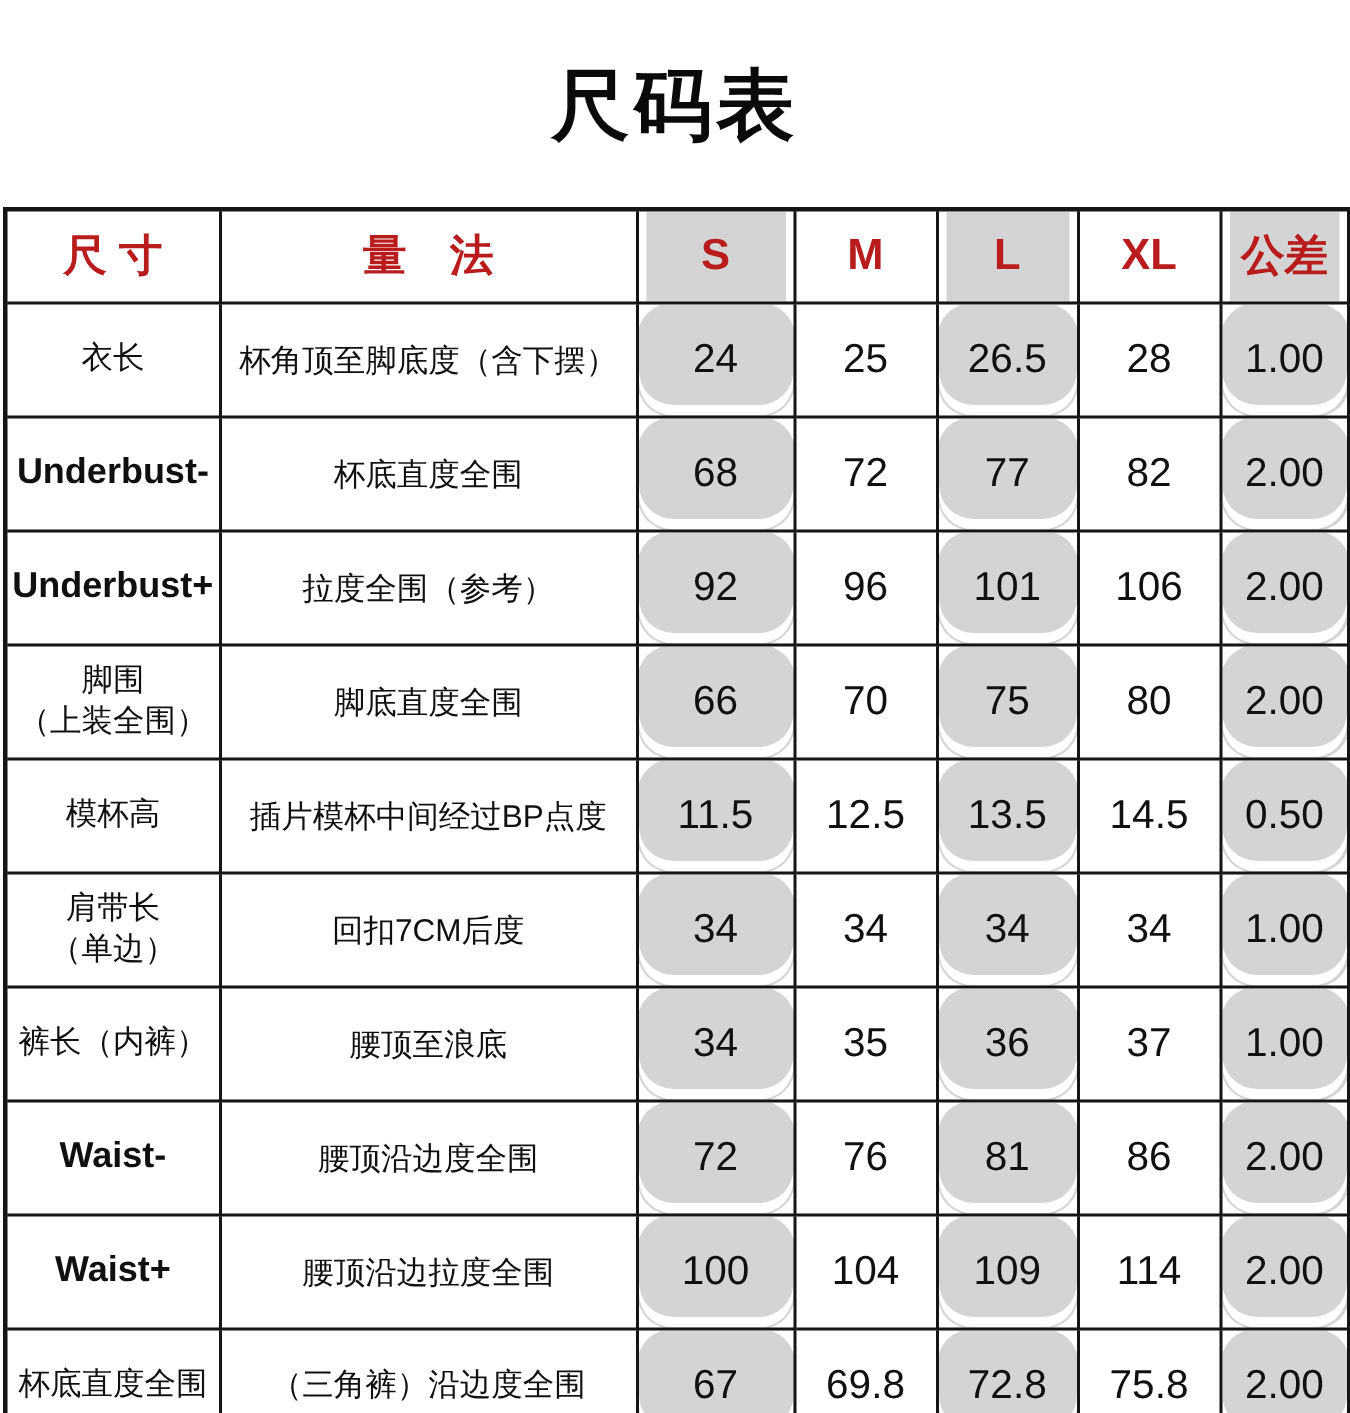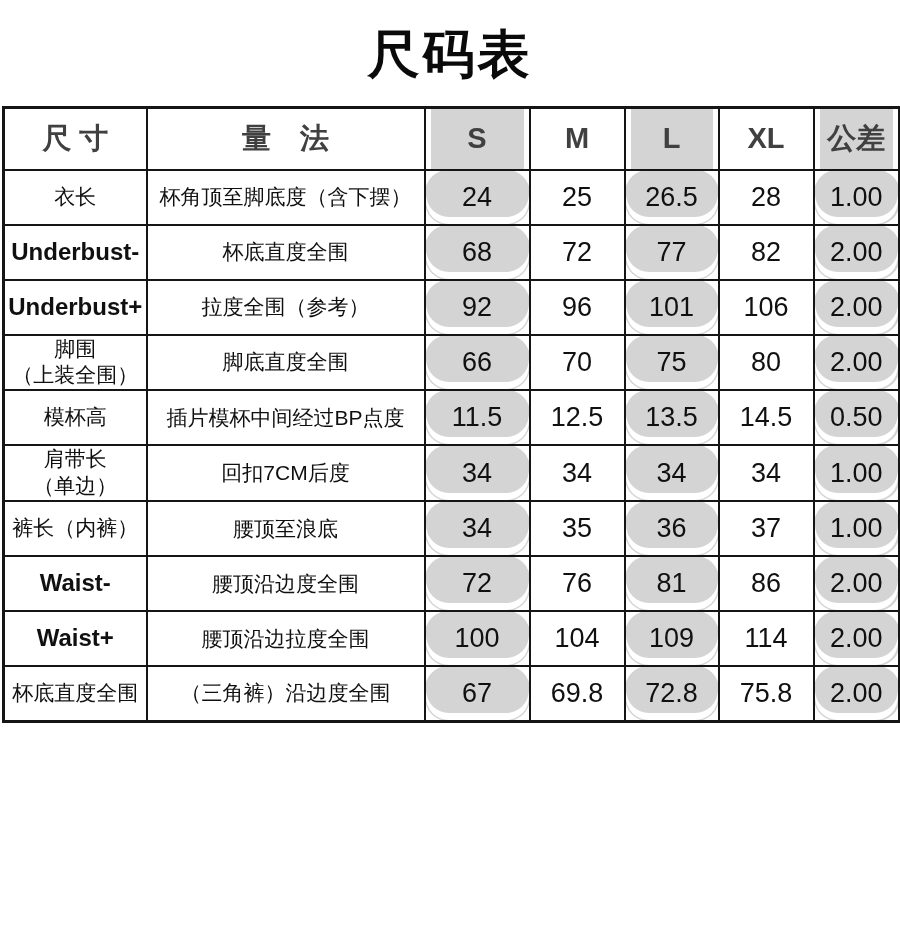--- a/index.html
+++ b/index.html
@@ -14,45 +14,45 @@
     width: 900px;
     height: 942px;
     background: #ffffff;
     overflow: hidden;
   }
   .page-title {
     text-align: center;
     font-size: 52px;
     font-weight: 800;
     letter-spacing: 3px;
-    margin: 0;
+    margin: 16px;
     padding: 20px 0 16px 0;
     color: #0a0a0a;
   }
   table.size-table {
     border-collapse: collapse;
     table-layout: fixed;
     width: 896px;
     margin-left: 2px;
     border: 3px solid #151515;
   }
   .size-table th, .size-table td {
     border: 2px solid #151515;
     text-align: center;
     vertical-align: middle;
     padding: 0;
     overflow: hidden;
   }
   .size-table thead tr { height: 62px; }
-  .size-table tbody tr { height: 55px; }
+  .size-table tbody tr { height: 76px; }
   .size-table thead th {
     font-size: 29px;
     font-weight: 700;
     white-space: pre-wrap;
-    color: #404040;
+    color: #b91c1c;
   }
   .rowlabel {
     font-size: 21px;
     font-weight: 400;
     white-space: pre-wrap;
     line-height: 1.28;
   }
   .rowlabel.en-bold {
     font-size: 24px;
     font-weight: 800;

